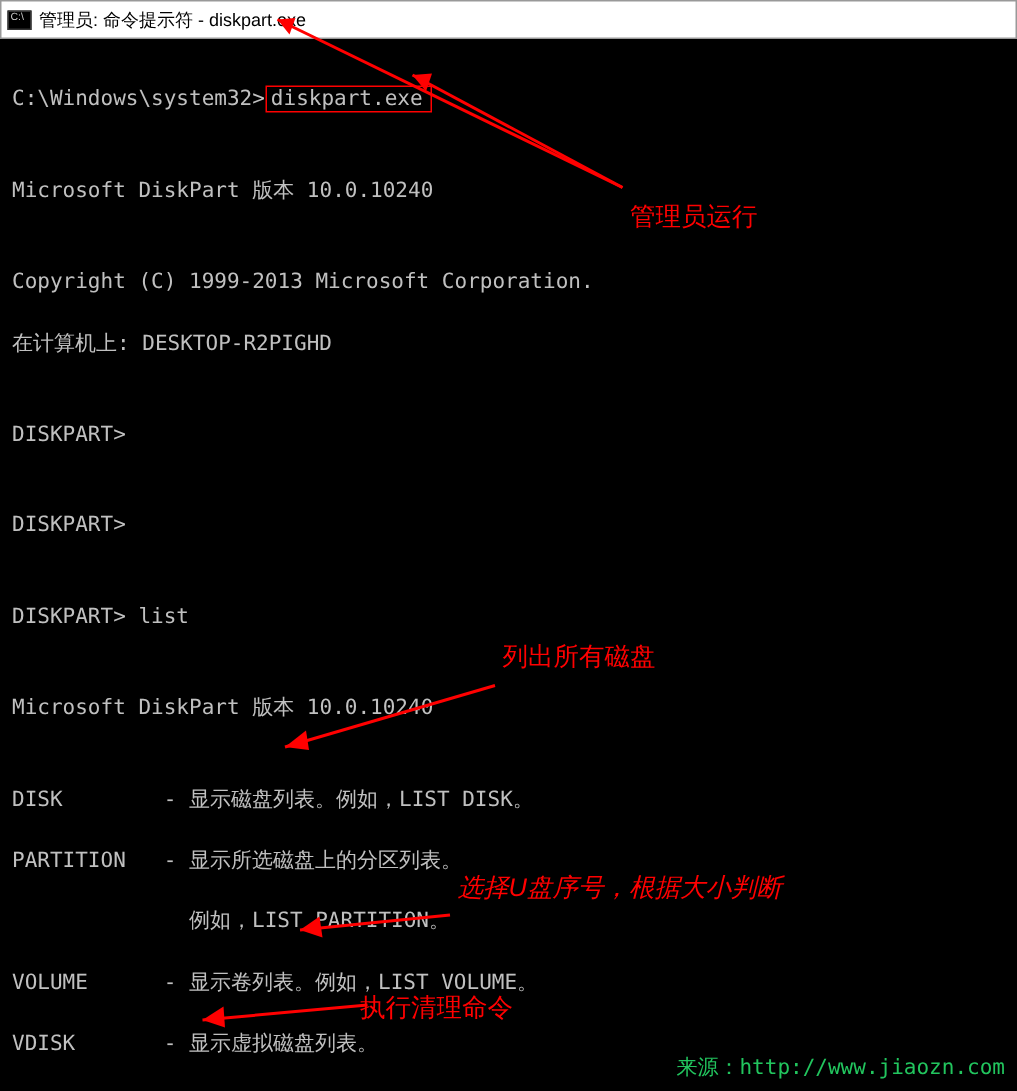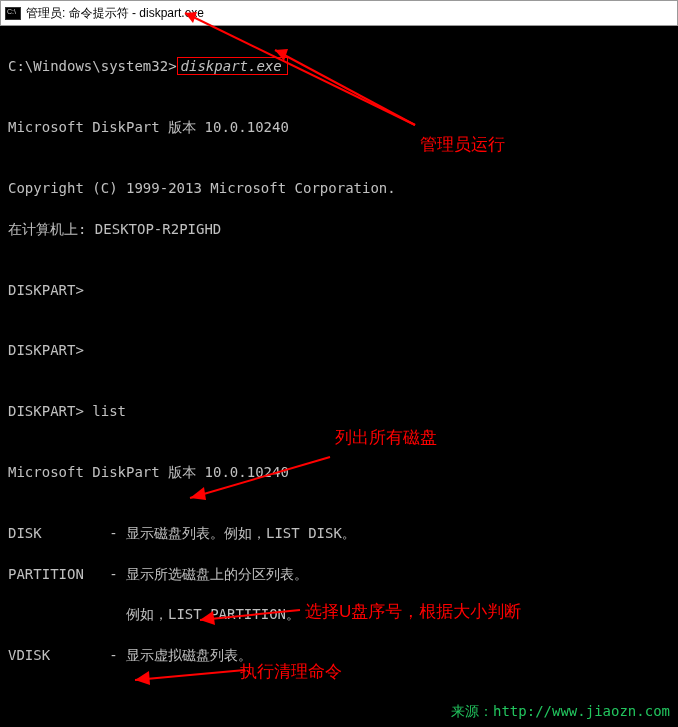--- a/index.html
+++ b/index.html
@@ -45,33 +45,32 @@
       color: #c0c0c0;
       padding: 10px 8px;
       line-height: 1.45;
       white-space: pre;
       position: relative;
     }
     .line { white-space: pre; }
     .hl-diskpart {
       border: 1px solid #ff0000;
       padding: 0 5px 0 3px;
-      font-style: italic;
     }
     
     .annot {
       position: absolute;
       color: #ff0000;
       font-size: 17px;
       font-family: "Microsoft YaHei", "SimSun", sans-serif;
       white-space: nowrap;
     }
     .annot1 { left: 420px; top: 117px; margin-top: 16px; }
     .annot2 { left: 335px; top: 426px; }
-    .annot3 { left: 305px; top: 600px; }
+    .annot3 { left: 305px; top: 580px; font-style: italic; }
     .annot4 { left: 240px; top: 660px; }
     .watermark {
       position: absolute;
       right: 8px;
       bottom: 6px;
       color: #22c55e;
       font-size: 14px;
       font-family: "SimSun", monospace;
     }
     
@@ -108,20 +107,21 @@
 <div class="line"></div>
 <div class="line">DISKPART&gt;</div>
 <div class="line"></div>
 <div class="line"><span>DISKPART&gt;</span> <span>list</span></div>
 <div class="line"></div>
 <div class="line">Microsoft DiskPart 版本 10.0.10240</div>
 <div class="line"></div>
 <div class="line">DISK        - 显示磁盘列表。例如，LIST DISK。</div>
 <div class="line">PARTITION   - 显示所选磁盘上的分区列表。</div>
 <div class="line">              例如，LIST PARTITION。</div>
+<div class="line">VOLUME      - 显示卷列表。例如，LIST VOLUME。</div>
 <div class="line">VDISK       - 显示虚拟磁盘列表。</div>
 <div class="line"></div>
 
 <div class="line"></div>
 
 <div class="line"></div>
 
 
 
 

